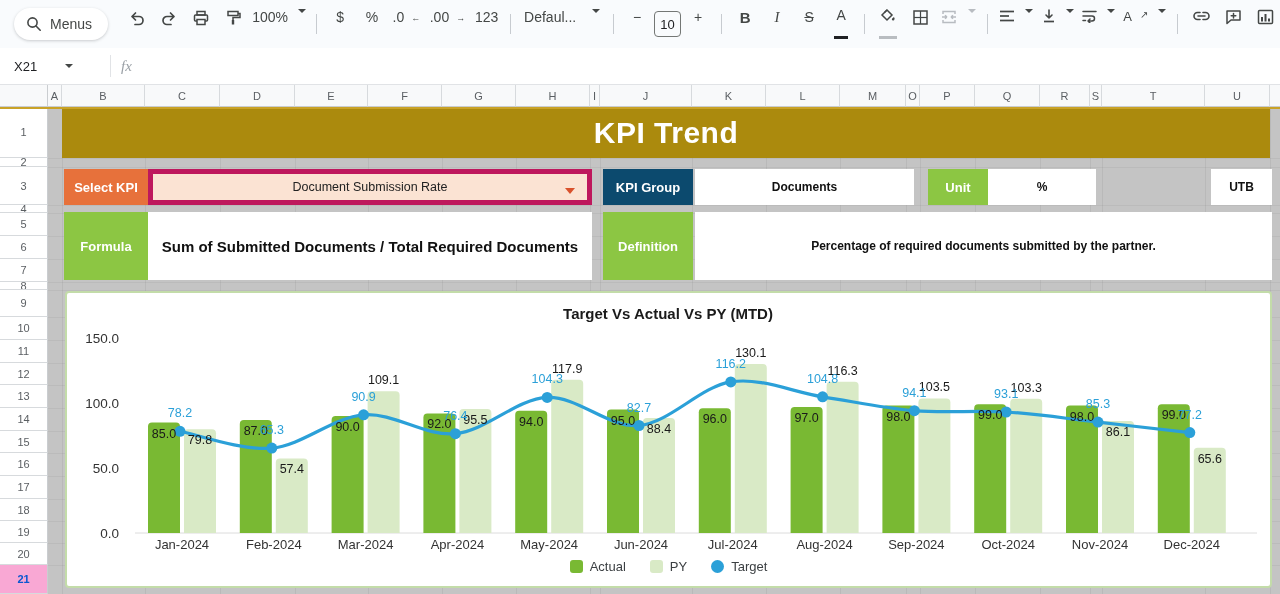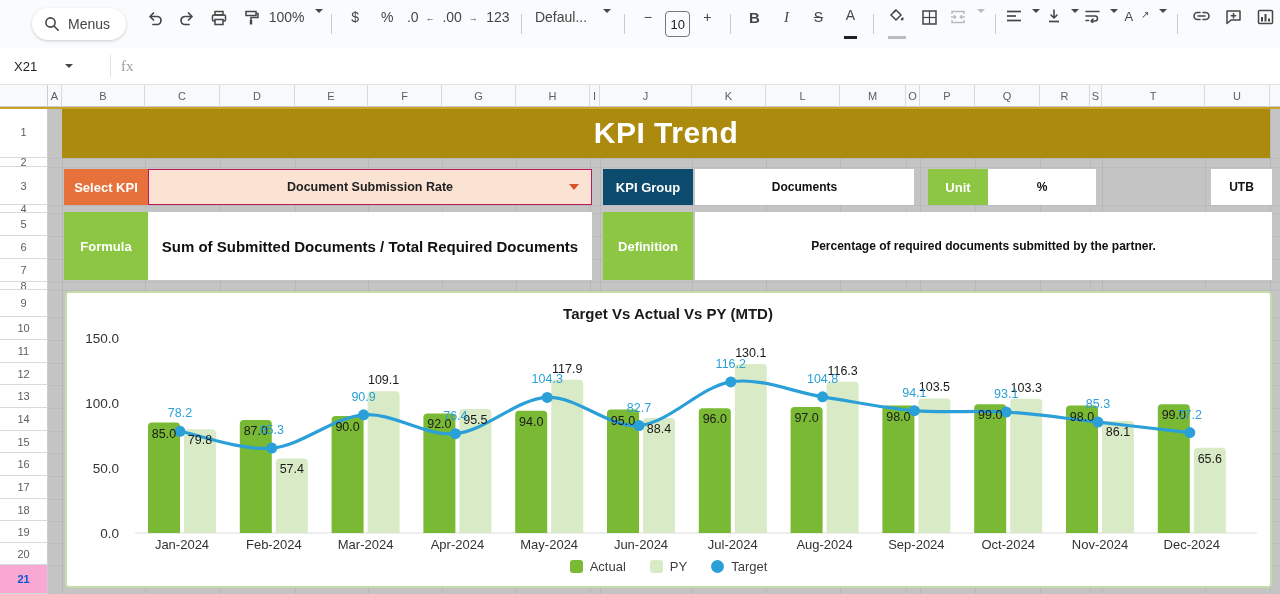--- a/index.html
+++ b/index.html
@@ -1,20 +1,20 @@
 <!DOCTYPE html>
 <html><head>
 <meta charset="utf-8">
 <style>
   * { margin:0; padding:0; box-sizing:border-box; }
   html,body { width:1280px; height:594px; overflow:hidden; font-family:"Liberation Sans", sans-serif; background:#C4C4C4; }
   .page { position:relative; width:1280px; height:594px; }
 
   
-  .toolbar { position:absolute; top:0; left:0; width:1280px; height:48px; background:#F9FBFD; display:flex; align-items:center; padding-left:32px; gap:2px; z-index:30; }
+  .toolbar { position:absolute; top:0; left:0; width:1280px; height:48px; background:#F9FBFD; display:flex; align-items:center; padding-left:14px; gap:2px; z-index:30; }
   .pill { height:32px; background:#fff; border-radius:18px; display:flex; align-items:center; gap:8px; padding:0 16px 0 12px; box-shadow:0 1px 3px rgba(60,64,67,.25); margin-right:12px; cursor:pointer; }
   .pill span.lbl { font-size:14px; color:#444746; }
   .tb-btn { height:30px; min-width:30px; padding:0 5px; display:flex; justify-content:center; border-radius:4px; color:#444746; font-size:14px; cursor:pointer; gap:8px; }
   .tb-btn.disabled { color:#B8BCC1; }
   .tb-sep { width:1px; height:20px; background:#C7CBD0; margin:0 6px; flex:none; }
   .caret { width:0; height:0; border-left:4px solid transparent; border-right:4px solid transparent; border-top:4px solid #444746; display:inline-block; margin-left:2px; }
   .caret.dis { border-top-color:#B8BCC1; }
   .bold-b { font-weight:bold; font-size:15px; }
   .ital-i { font-style:italic; font-family:"Liberation Serif", serif; font-size:15px; }
   .strike-s { text-decoration:line-through; font-size:14px; }
@@ -22,21 +22,21 @@
   .fillbar { display:inline-block; border-bottom:3px solid #B9BDC1; padding:0 1px 1px 1px; line-height:10px; }
   .fsize-box { width:30px; height:26px; border:1px solid #747775; border-radius:4px; display:flex; align-items:center; justify-content:center; font-size:13px; color:#202124; }
   .mini-arrow { font-size:9px; position:relative; top:4px; left:-1px; }
   .icon-svg { display:block; }
 
   
   .fbar { position:absolute; top:48px; left:0; width:1280px; height:37px; background:#fff; display:flex; align-items:center; border-bottom:1px solid #E1E3E6; z-index:29; }
   .namebox { width:100px; display:flex; align-items:center; padding-left:14px; gap:26px; cursor:pointer; }
   .namebox .nb-text { font-size:13px; color:#202124; }
   .fbar-sep { width:1px; height:22px; background:#E1E3E6; margin:0 10px; }
-  .fx { font-family:"Liberation Serif", serif; font-size:15px; color:#9AA0A6; }
+  .fx { font-family:"Liberation Serif", serif; font-style:italic; font-size:15px; color:#9AA0A6; }
 
   
   .grid { position:absolute; top:85px; left:0; width:1280px; height:509px; background:#C4C4C4; }
   .colheaders { position:absolute; top:0; left:0; height:22px; width:1280px; display:flex; z-index:6; }
   .corner { width:48px; height:22px; background:#F8F9FA; border-right:1px solid #CACDD0; border-bottom:1px solid #CACDD0; flex:none; }
   .col-h { height:22px; background:#F8F9FA; border-right:1px solid #D7DADD; border-bottom:1px solid #CACDD0; display:flex; align-items:center; justify-content:center; font-size:11px; color:#5A5E62; flex:none; overflow:hidden; cursor:pointer; }
   .col-fill { flex:1; height:22px; background:#F8F9FA; border-bottom:1px solid #CACDD0; }
   .goldline { position:absolute; top:22px; left:0; width:1280px; height:2px; background:#C9A227; z-index:7; }
   .rowgutter { position:absolute; top:22px; left:0; width:48px; z-index:6; }
   .row-h { width:48px; background:#FFFFFF; border-bottom:1px solid #D7DADD; border-right:1px solid #CACDD0; display:flex; align-items:center; justify-content:center; font-size:11px; color:#5A5E62; overflow:hidden; cursor:pointer; }
@@ -44,21 +44,21 @@
   .gridlines { position:absolute; inset:0; z-index:1; }
   .vline { position:absolute; top:22px; bottom:0; width:1px; background:rgba(0,0,0,.055); }
   .hline { position:absolute; left:48px; right:0; height:1px; background:rgba(0,0,0,.045); }
 
   
   .blk { position:absolute; z-index:4; }
   .banner { left:62px; top:23px; width:1208px; height:50px; display:flex; align-items:center; justify-content:center; color:#fff; font-weight:bold; font-size:30px; letter-spacing:.5px; }
   .lbl-cell { display:flex; align-items:center; justify-content:center; color:#fff; font-weight:bold; font-size:13px; }
   .val-cell { background:#fff; display:flex; align-items:center; justify-content:center; color:#111; font-weight:bold; font-size:12px; text-align:center; }
   .orange { background:#E7713B; }
-  .kpi-dd { left:148px; top:84px; width:444px; height:36px; background:#FBE3D3; border:1px solid #be185d; display:flex; align-items:center; justify-content:center; font-weight:bold; font-size:12.5px; color:#222; cursor:pointer; }
+  .kpi-dd { left:148px; top:84px; width:444px; height:36px; background:#FBE3D3; border:5px solid #be185d; display:flex; align-items:center; justify-content:center; font-weight:normal; font-size:12.5px; color:#222; cursor:pointer; }
   .dd-caret { position:absolute; right:12px; top:14px; width:0; height:0; border-left:5px solid transparent; border-right:5px solid transparent; border-top:6px solid #D9512C; }
   .chart-panel { left:65px; top:206px; width:1207px; height:297px; background:#fff; border:2px solid #C3DCA9; border-radius:4px; z-index:4; }
   .chart-legend { position:absolute; left:0; top:266px; width:100%; display:flex; align-items:center; justify-content:center; gap:24px; }
   .leg-item { display:flex; align-items:center; gap:7px; font-size:13px; color:#3C4043; }
   .leg-sq { width:13px; height:13px; border-radius:3px; }
   .leg-ci { width:13px; height:13px; border-radius:50%; }
 </style>
 </head>
 <body>
 

